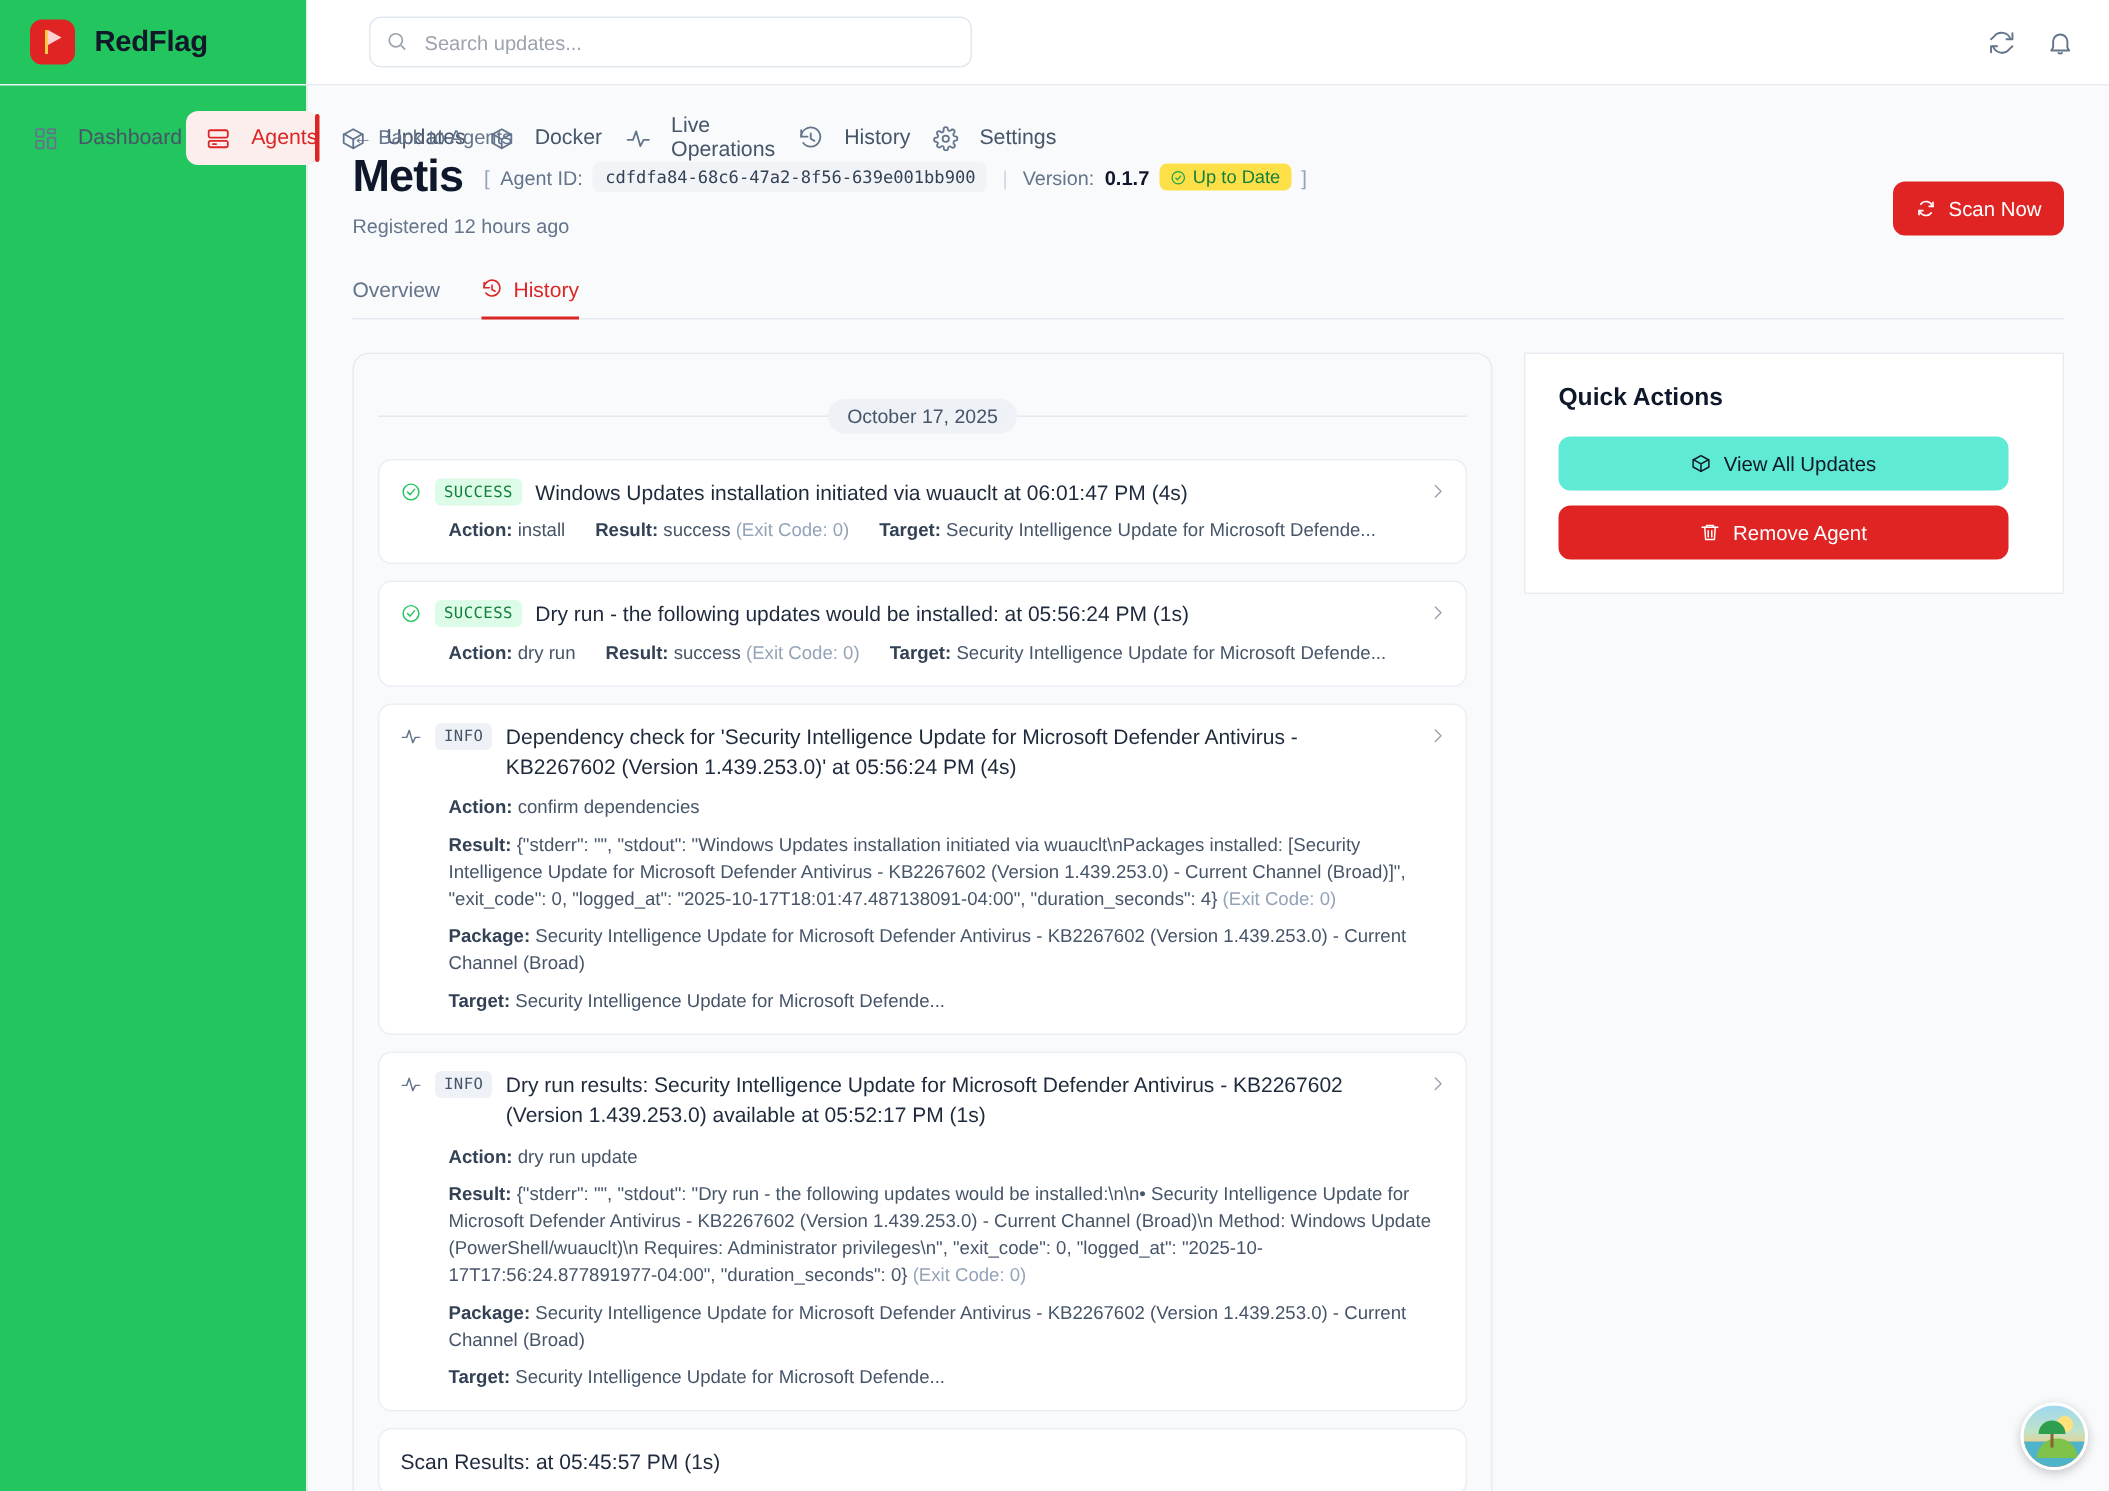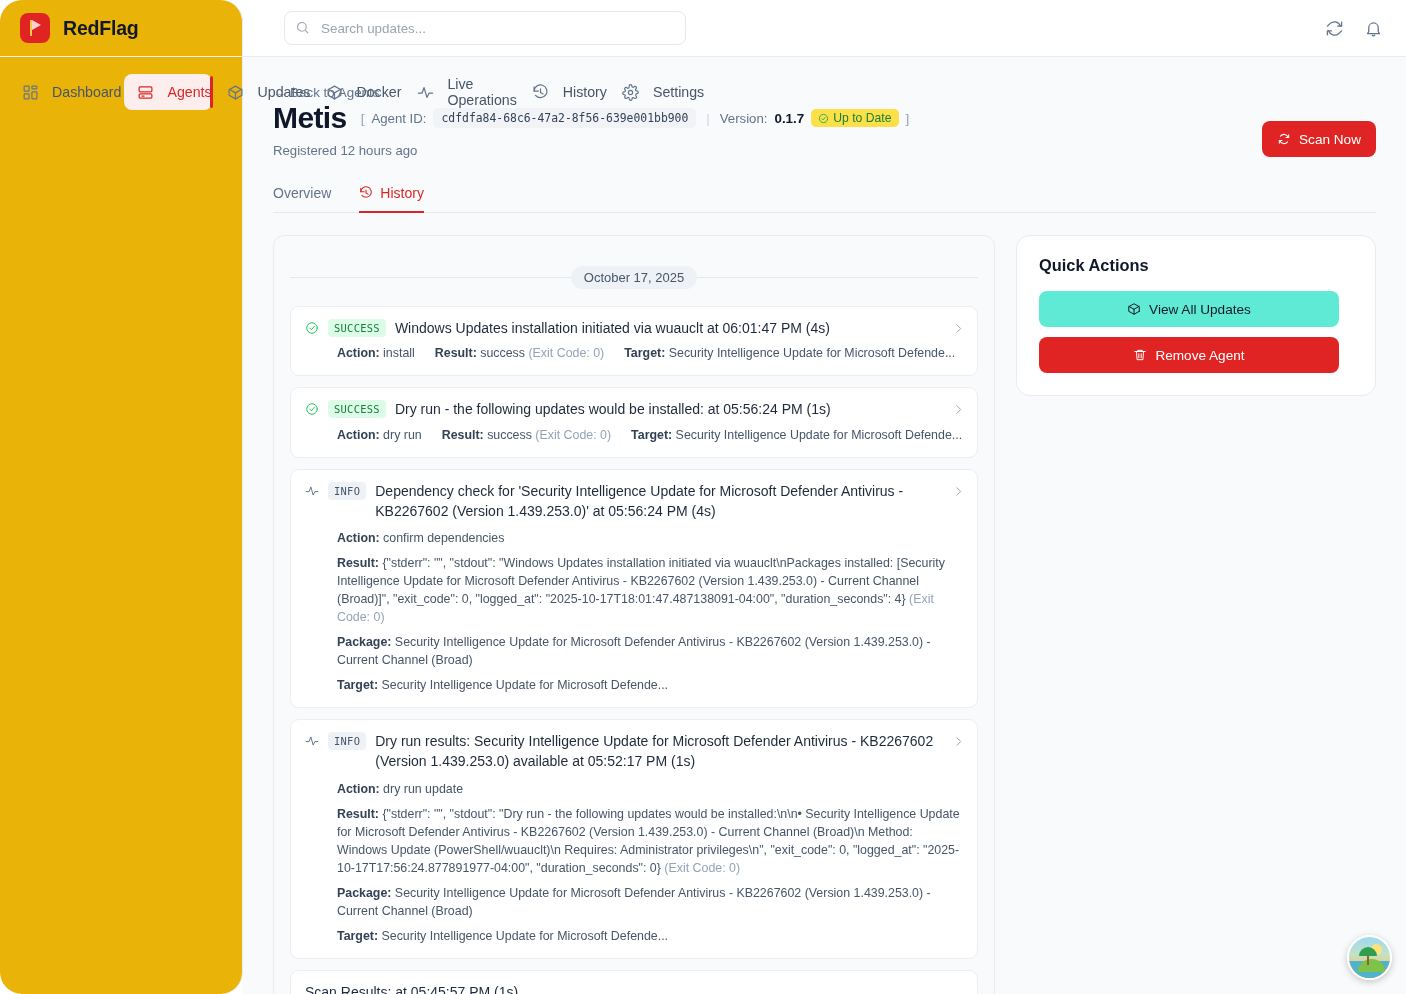--- a/index.html
+++ b/index.html
@@ -7,25 +7,24 @@
     width: 1406px; height: 994px;
     font-family: "Liberation Sans", sans-serif;
     background: #ffffff;
     overflow: hidden;
     color: #1e293b;
   }
   .app { display: flex; width: 1406px; height: 994px; }
 
   
   .sidebar {
-    width: 243px; height: 994px;
-    background: #eab308;
+    width: 205px; height: 994px;
+    background: #22c55e;
     border-right: 1px solid #e8ebf0;
     flex-shrink: 0;
-    border-radius: 22px;
   }
   .brand {
     height: 57px;
     display: flex; align-items: center; gap: 13px;
     padding-left: 20px;
     border-bottom: 1px solid #eef1f5;
   }
   .logo-box {
     width: 30px; height: 30px; border-radius: 8px;
     background: #e02424;
@@ -144,21 +143,21 @@
   .entry-title { font-size: 14px; color:#1e293b; line-height: 1.45; }
   .chev { position:absolute; right: 12px; top: 14px; }
   .chev svg { width: 13px; height: 13px; stroke:#9ca3af; fill:none; stroke-width:1.8; stroke-linecap:round; stroke-linejoin:round; }
 
   .entry-meta-inline { display:flex; gap: 20px; margin-top: 7px; padding-left: 32px; font-size: 12.4px; color:#475569; flex-wrap: wrap; }
   .entry-meta-block { margin-top: 9px; padding-left: 32px; display:flex; flex-direction:column; gap: 7px; }
   .m-line { font-size: 12.4px; color:#475569; line-height: 1.45; }
   .m-key { font-weight: bold; color:#334155; }
   .m-dim { color:#94a3b8; }
 
-  .qa-card { background:#fff; border:1px solid #e8ecf1; border-radius:14px; padding: 20px 36px 22px 22px; }
+  .qa-card { background:#fff; border:1px solid #e8ecf1; border-radius:0; padding: 20px 36px 22px 22px; }
   .qa-title { font-size: 16.4px; font-weight: bold; color:#0f172a; margin-bottom: 16px; }
   .qa-btn {
     width:100%; height: 36px; border-radius: 8px; border:none; font-family: inherit;
     font-size: 13.6px; display:flex; align-items:center; justify-content:center; gap:8px;
     cursor:pointer; margin-bottom: 10px;
   }
   .qa-btn:last-child { margin-bottom: 0; }
   .qa-btn.gray { background:#5eead4; color:#111827; }
   .qa-btn.red { background:#e02424; color:#fff; }
   .qa-btn svg { width:14px; height:14px; fill:none; stroke-width:1.7; stroke-linecap:round; stroke-linejoin:round; }

